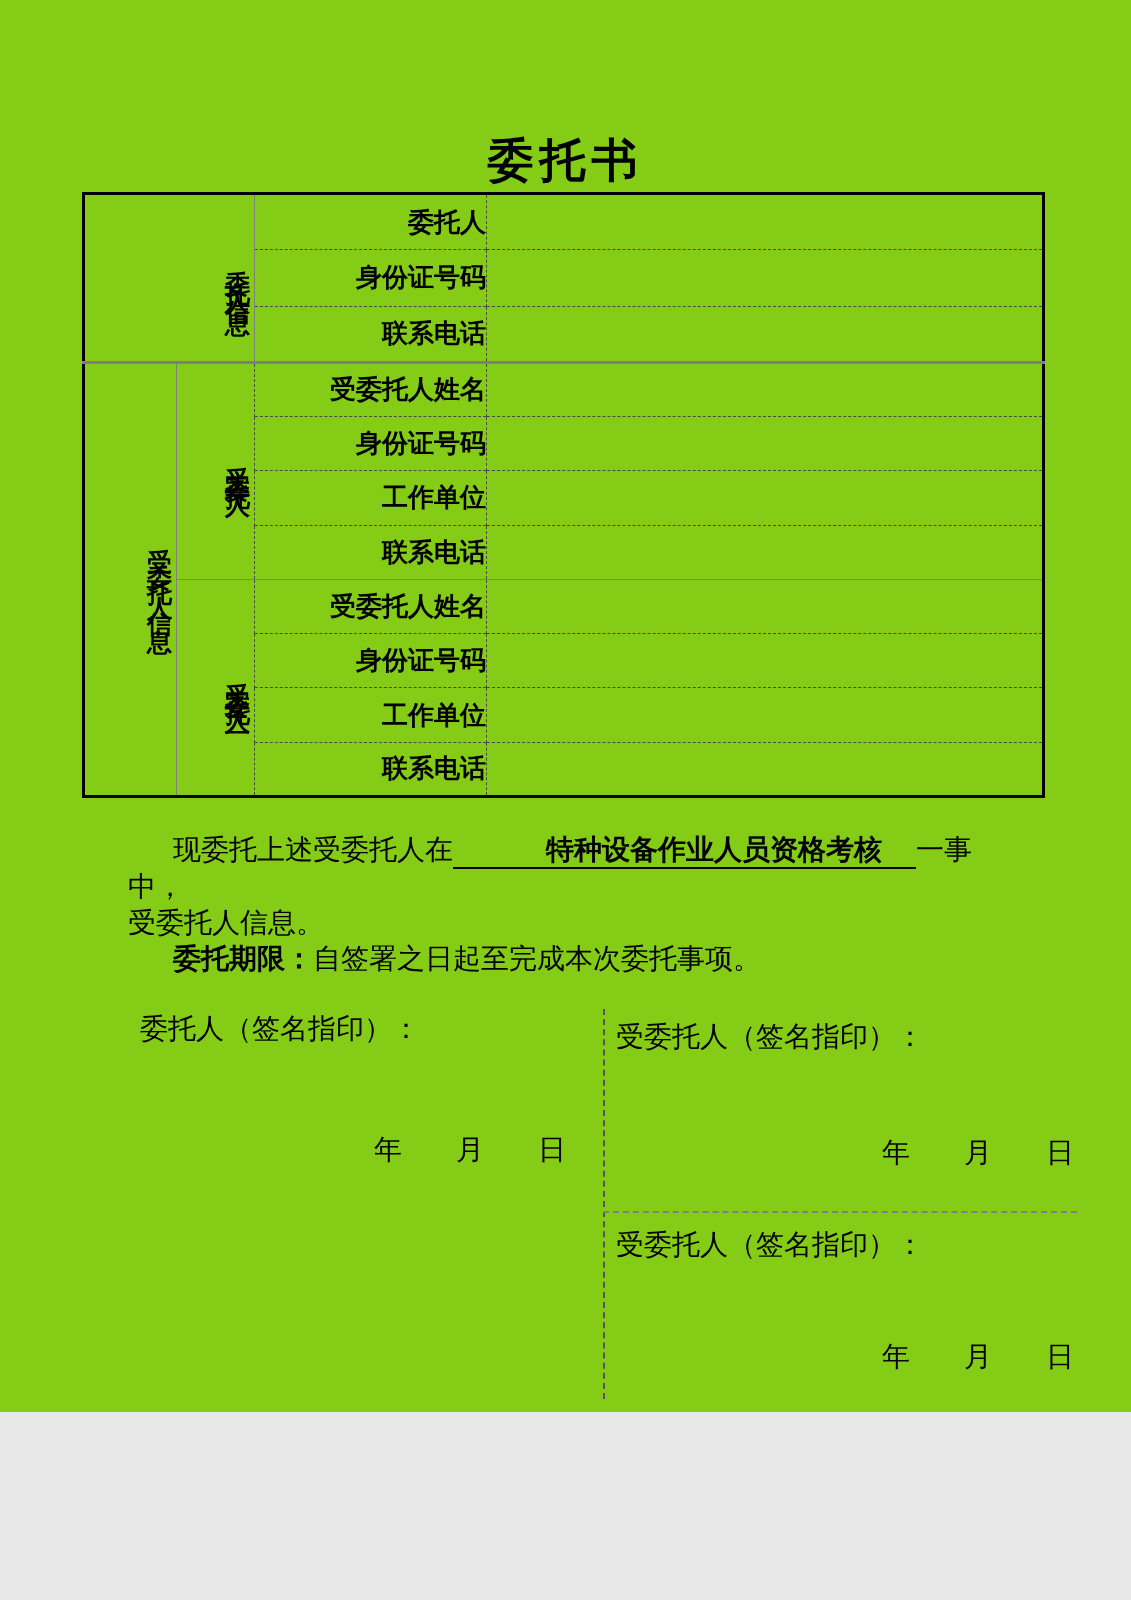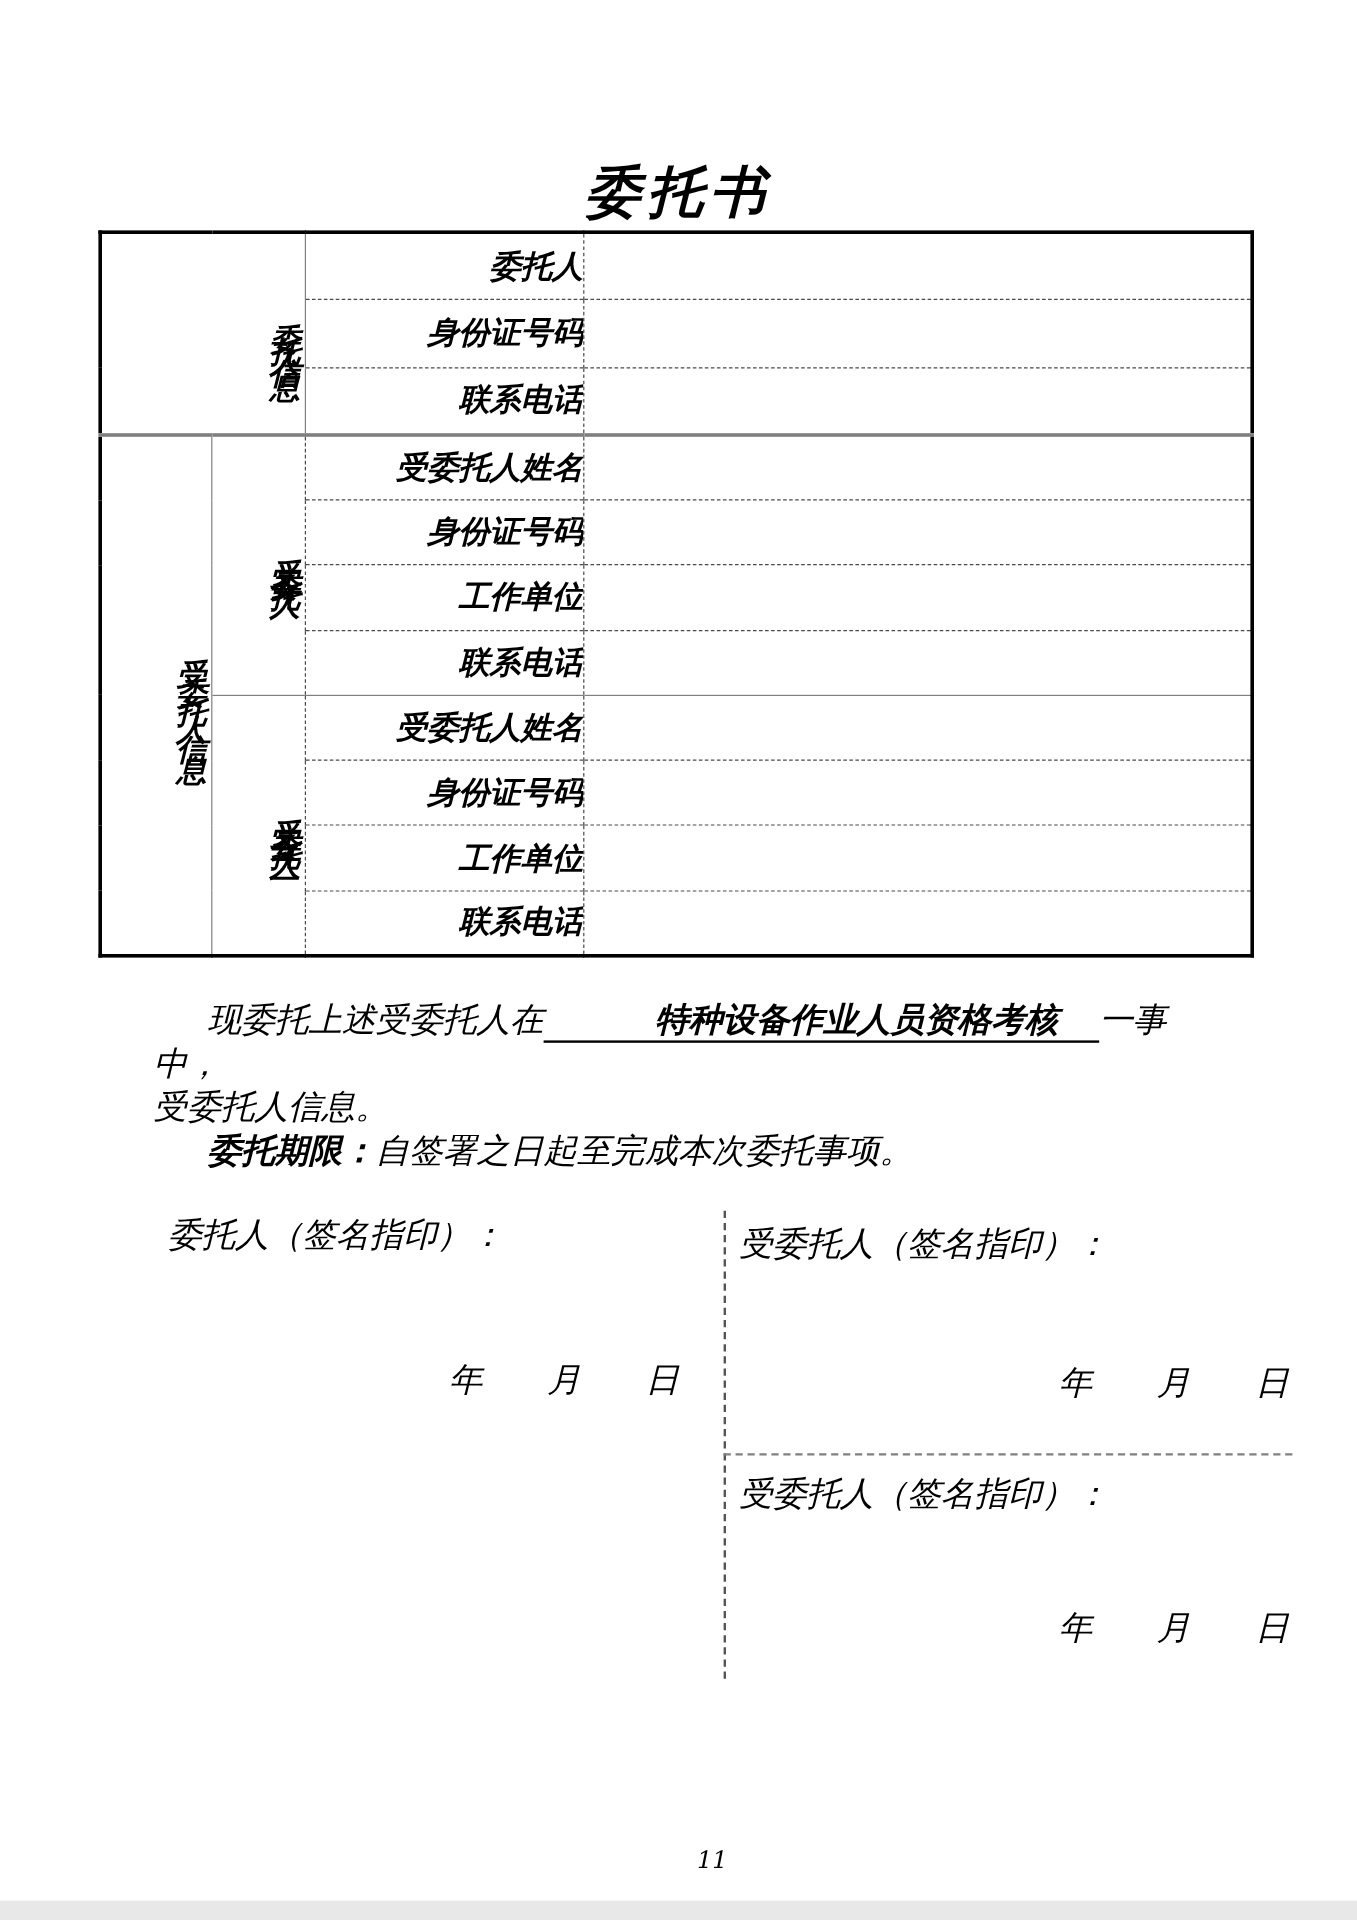--- a/index.html
+++ b/index.html
@@ -1,25 +1,24 @@
 <!DOCTYPE html>
 <html><head>
 <meta charset="utf-8">
 <style>
   * { margin: 0; padding: 0; box-sizing: border-box; }
   html, body { background: #e8e8e8; }
   body { font-family: "DejaVu Serif", "Liberation Serif", serif; color: #000; }
   .page {
     position: relative;
     width: 1131px;
-    height: 1584px;
+    height: 1412px;
     margin: 0 auto;
-    background: #ffffff;
+    background: #84cc16;
     overflow: hidden;
-    font-style: italic;
   }
 
   
   .doc-title {
     position: absolute;
     top: 130px; left: 0;
     width: 100%;
     text-align: center;
     font-size: 46px;
     font-weight: bold;

